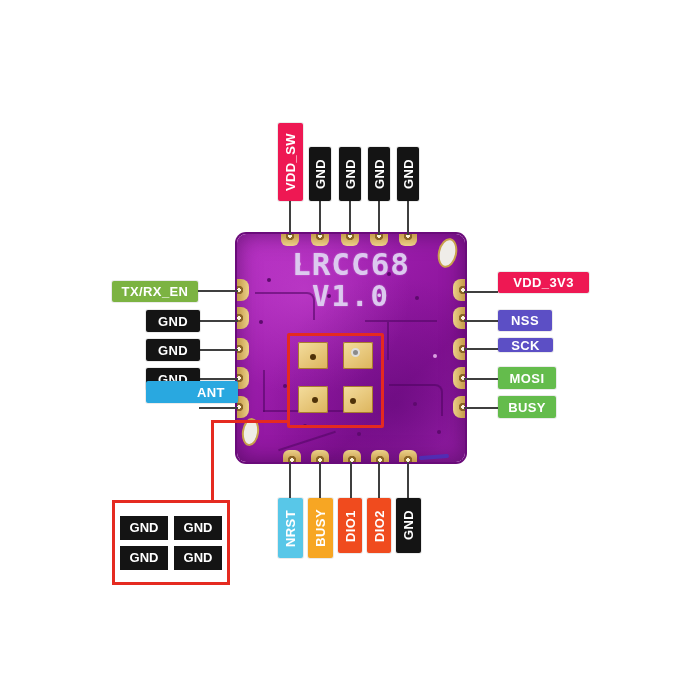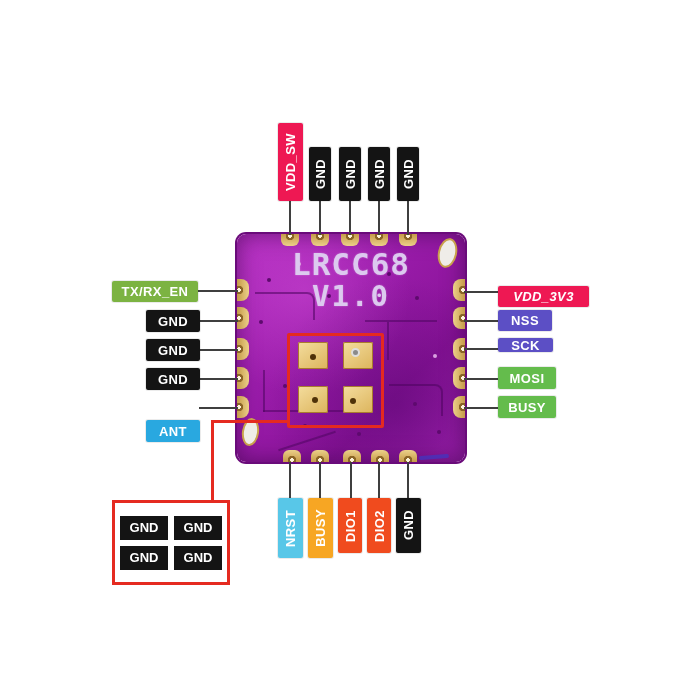--- a/index.html
+++ b/index.html
@@ -195,25 +195,25 @@
     </div>
   <div class="chip" style="left: 146px; top: 310px; width: 54px; height: 22px; background: rgb(20, 20, 20);">
       <span class="txt">GND</span>
     </div>
   <div class="chip" style="left: 146px; top: 339px; width: 54px; height: 22px; background: rgb(20, 20, 20);">
       <span class="txt">GND</span>
     </div>
   <div class="chip" style="left: 146px; top: 368px; width: 54px; height: 22px; background: rgb(20, 20, 20);">
       <span class="txt">GND</span>
     </div>
-  <div class="chip" style="left: 146px; top: 420px; width: 54px; height: 22px; background: rgb(41, 168, 224);">
+  <div class="chip" style="left: 146px; top: 381px; width: 54px; height: 22px; background: rgb(41, 168, 224); padding-left: 38px;">
       <span class="txt">ANT</span>
     </div>
 
-  <div class="chip" style="left: 498px; top: 286px; width: 91px; height: 21px; background: rgb(238, 24, 83); font-style: italic;">
+  <div class="chip" style="left: 498px; top: 272px; width: 91px; height: 21px; background: rgb(238, 24, 83);">
       <span class="txt">VDD_3V3</span>
     </div>
   <div class="chip" style="left: 498px; top: 310px; width: 54px; height: 21px; background: rgb(92, 79, 197);">
       <span class="txt">NSS</span>
     </div>
   <div class="chip" style="left: 498px; top: 338px; width: 55px; height: 14px; background: rgb(92, 79, 197);">
       <span class="txt">SCK</span>
     </div>
   <div class="chip" style="left: 498px; top: 367px; width: 58px; height: 22px; background: rgb(100, 188, 76);">
       <span class="txt">MOSI</span>

